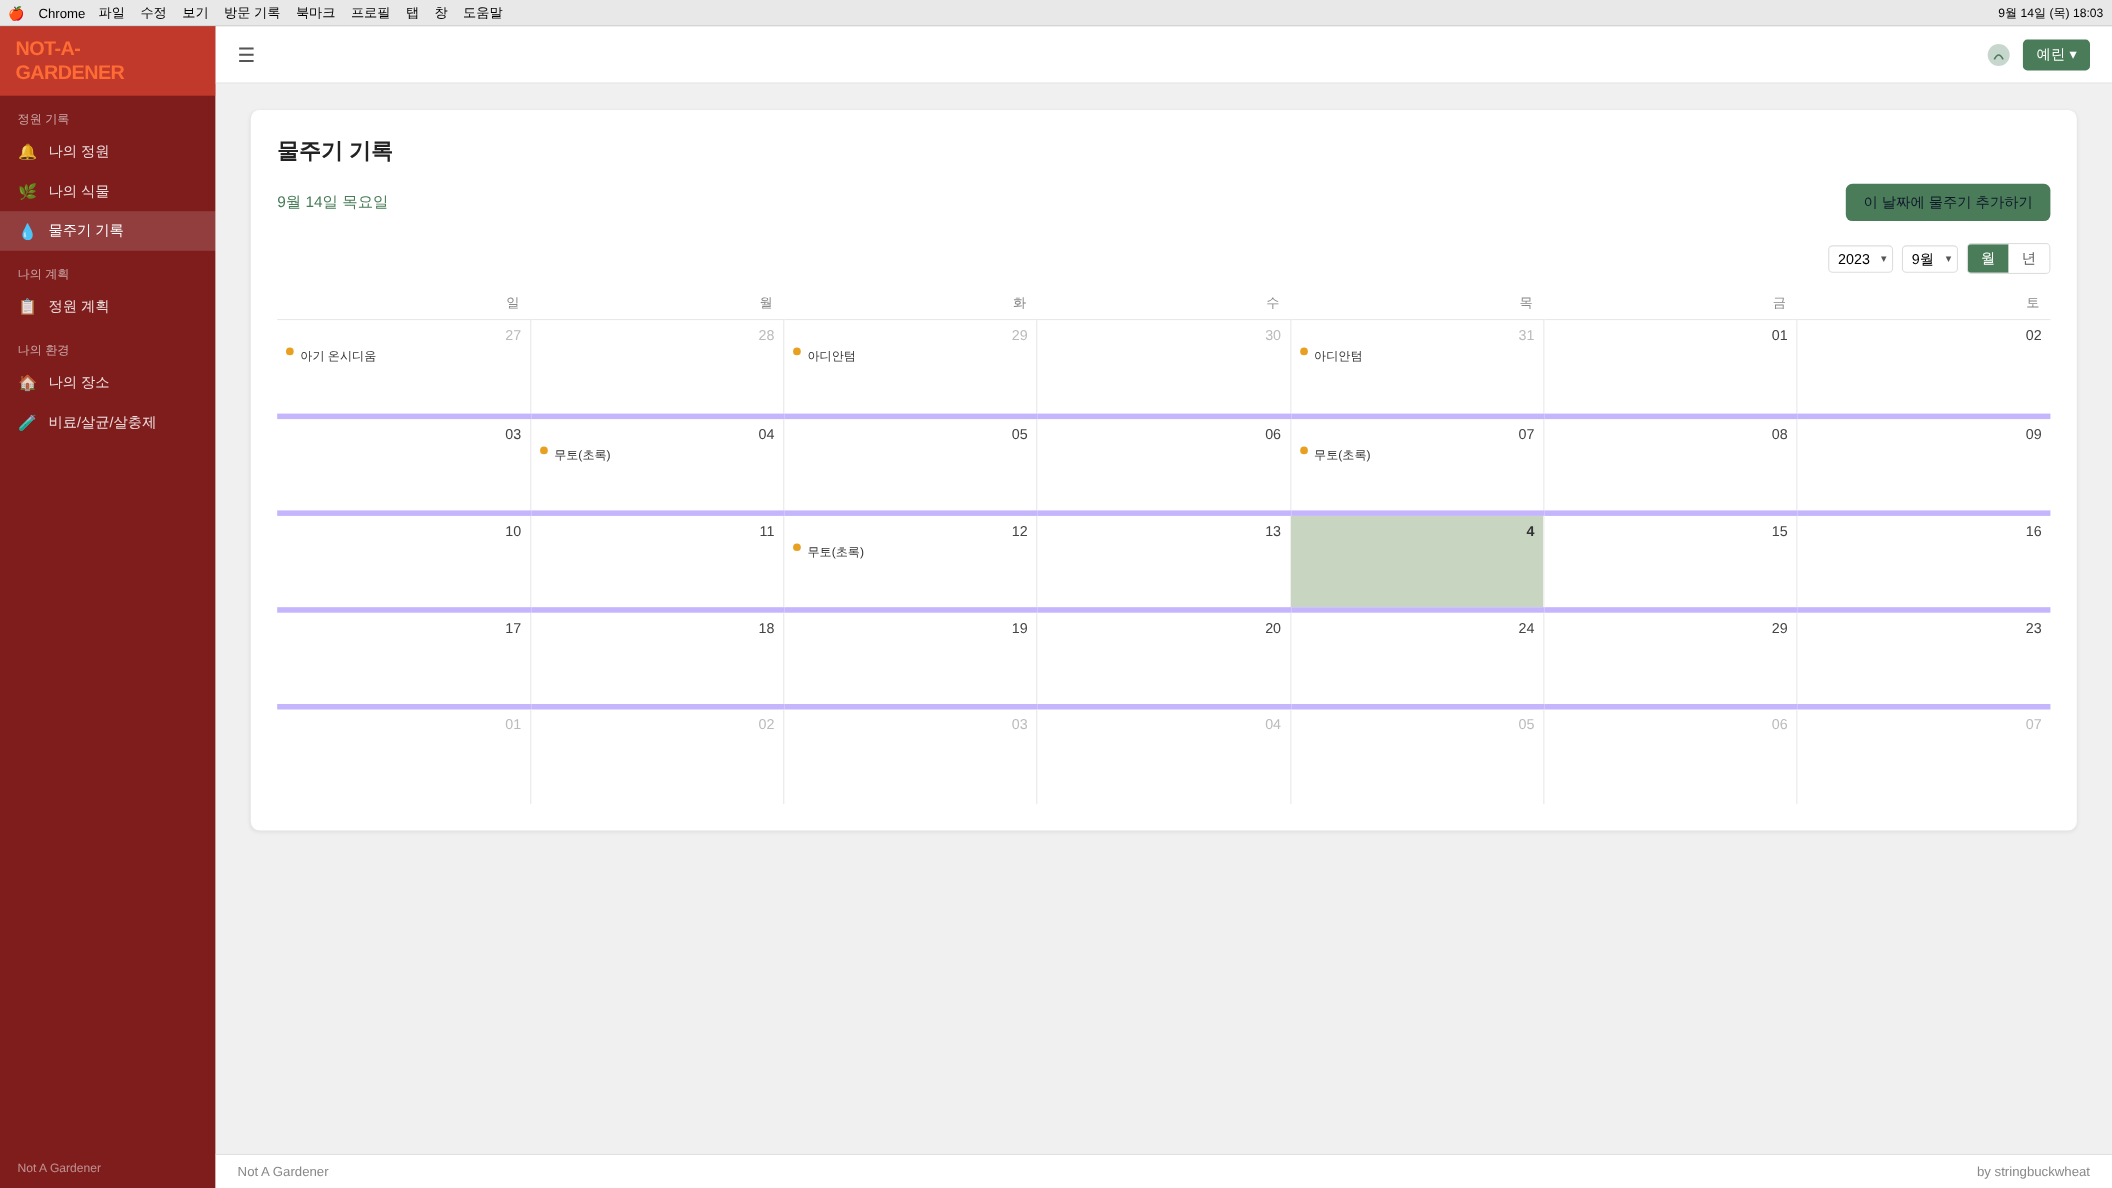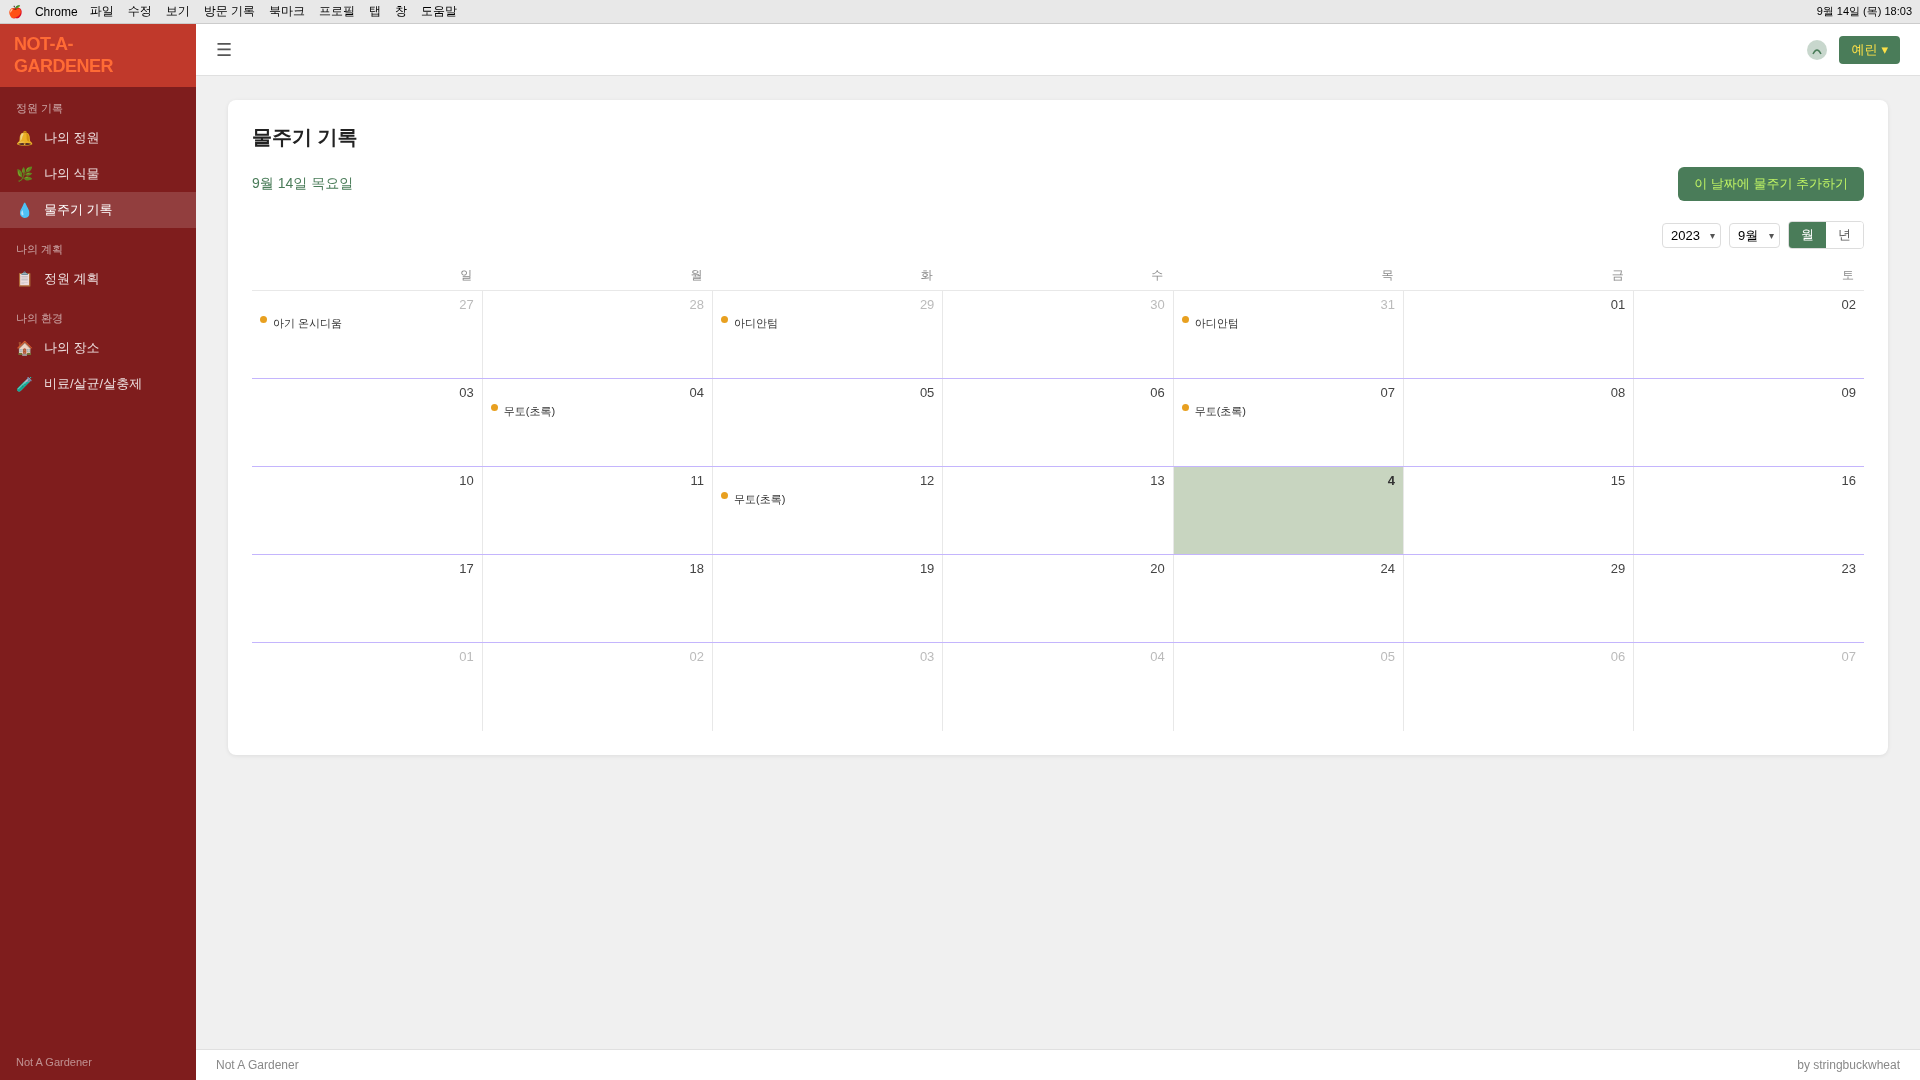--- a/index.html
+++ b/index.html
@@ -113,21 +113,21 @@
     }
     .topbar-logo-icon {
       width: 28px;
       height: 28px;
       display: flex;
       align-items: center;
       justify-content: center;
     }
     .topbar-user-btn {
       background: #4a7c59;
-      color: #fde047;
+      color: #ffffff;
       border: none;
       padding: 5px 12px;
       border-radius: 4px;
       font-size: 13px;
       cursor: pointer;
       display: flex;
       align-items: center;
       gap: 4px;
     }
 
@@ -161,21 +161,21 @@
     .calendar-today-link {
       color: #4a7c59;
       font-size: 14px;
       font-weight: 500;
       text-decoration: none;
       cursor: pointer;
     }
     .calendar-add-btn {
       margin-left: auto;
       background: #4a7c59;
-      color: #bef264;
+      color: #0f172a;
       border: none;
       padding: 8px 16px;
       border-radius: 6px;
       font-size: 13px;
       cursor: pointer;
       font-weight: 500;
     }
 
     .calendar-controls {
       display: flex;
@@ -236,21 +236,21 @@
     .calendar-grid th {
       text-align: right;
       padding: 6px 10px;
       font-size: 12px;
       font-weight: 500;
       color: #888;
       border-bottom: 1px solid #e8e8e8;
     }
     .calendar-grid td {
       vertical-align: top;
-      border-bottom: 1px solid #c4b5fd;
+      border-bottom: 5px solid #c4b5fd;
       border-right: 1px solid #e8e8e8;
       height: 88px;
       padding: 6px 8px;
       position: relative;
       width: calc(100% / 7);
     }
     .calendar-grid td:last-child { border-right: none; }
     .calendar-grid tr:last-child td { border-bottom: none; }
 
     .cell-date {

